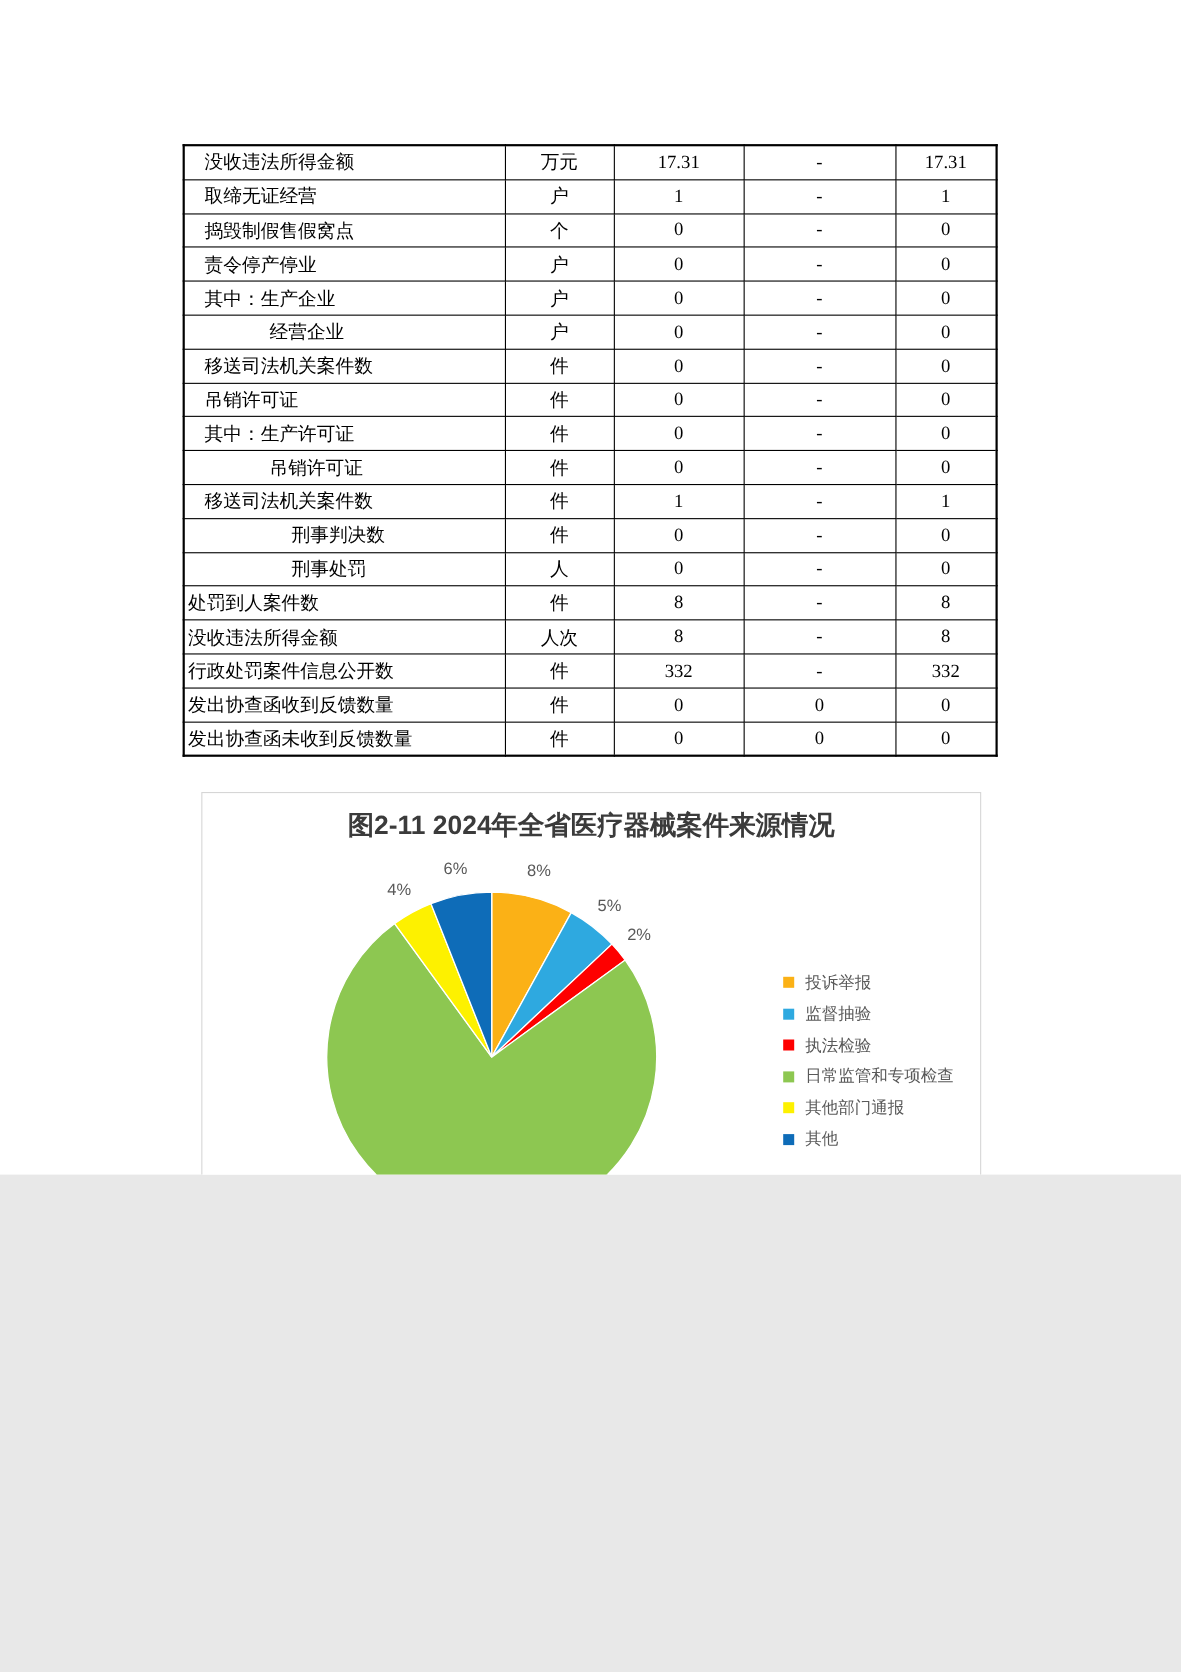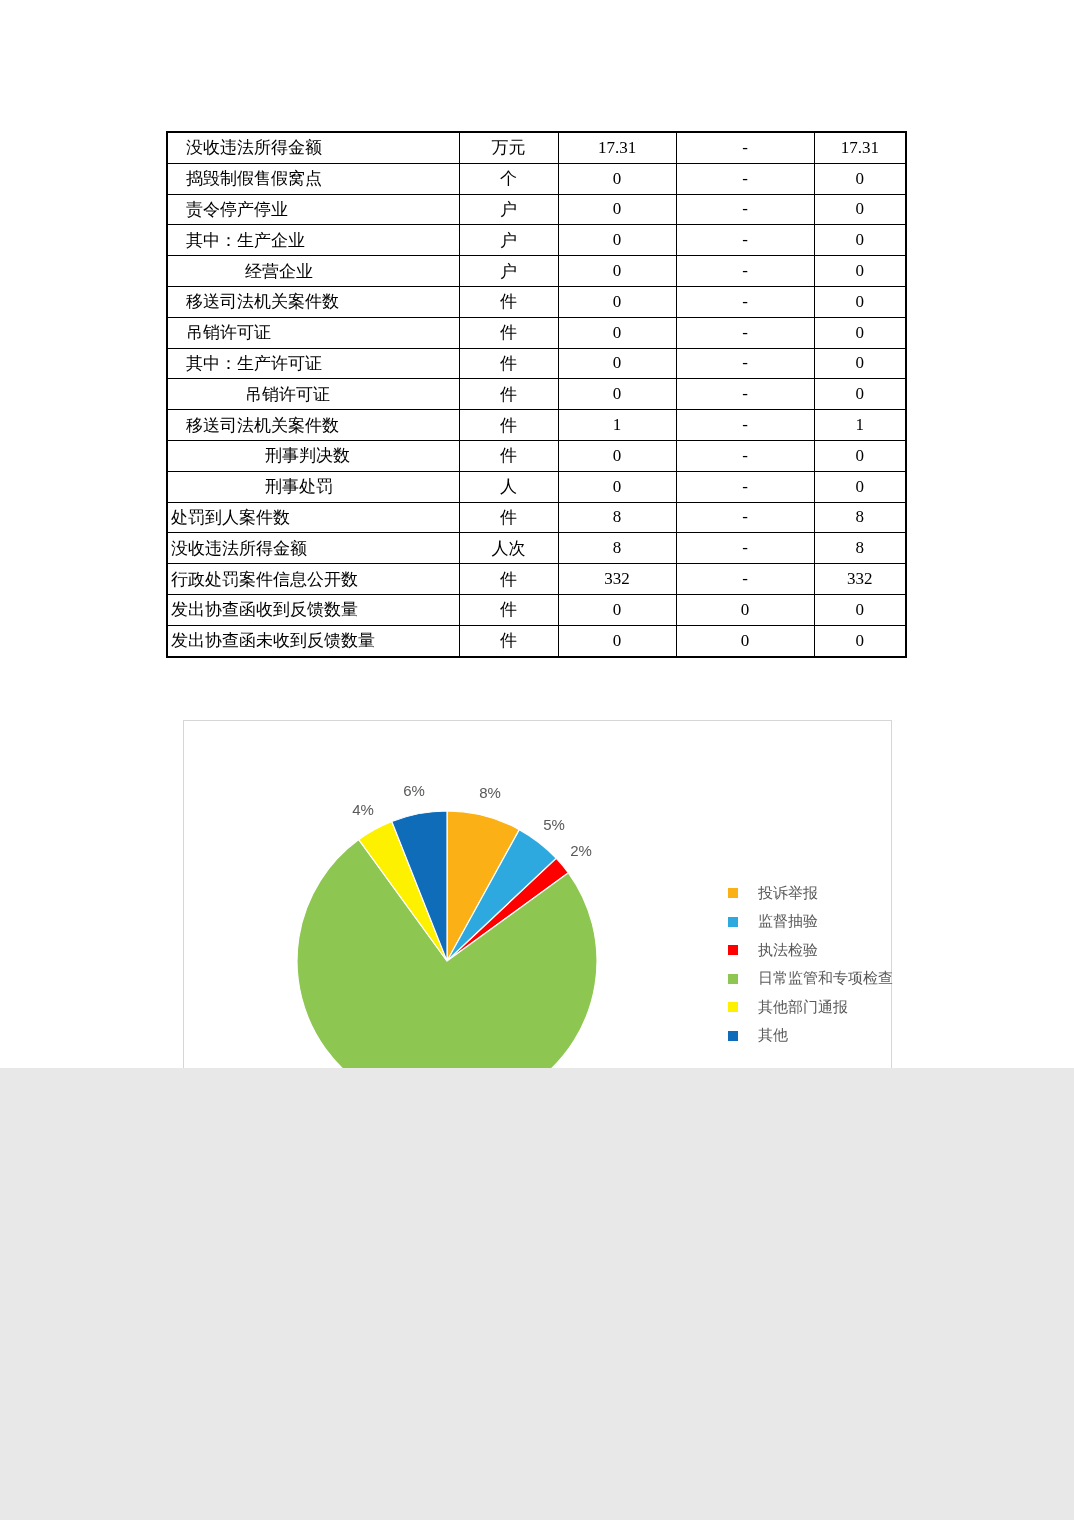--- a/index.html
+++ b/index.html
@@ -38,21 +38,21 @@
   }
   svg.pie{position:absolute;left:0;top:0;width:707px;height:428px;}
   .pct{
     position:absolute;transform:translate(-50%,-50%);
     font-size:15px;color:#595959;font-weight:500;
   }
   .legend{
     position:absolute;left:528px;top:163px;
     display:flex;flex-direction:column;gap:10.5px;
   }
-  .lgrow{display:flex;align-items:center;gap:20px;height:18px;margin-left:16px;}
+  .lgrow{display:flex;align-items:center;gap:10px;height:18px;}
   .sq{width:10px;height:10px;display:inline-block;flex:0 0 10px;}
   .lgt{font-size:15px;color:#595959;white-space:nowrap;}
   
   .pageno{
     position:absolute;top:1368px;left:0;width:100%;text-align:center;
     font-size:13px;color:#000;font-family:"Liberation Serif", serif;
   }
 </style>
 </head>
 <body>
@@ -69,20 +69,27 @@
     </colgroup>
     <tbody>
         <tr>
           <td class="lbl ind1">没收违法所得金额</td>
           <td class="val">万元</td>
           <td class="val">17.31</td>
           <td class="val">-</td>
           <td class="val">17.31</td>
         </tr>
         <tr>
+          <td class="lbl ind1">取缔无证经营</td>
+          <td class="val">户</td>
+          <td class="val">1</td>
+          <td class="val">-</td>
+          <td class="val">1</td>
+        </tr>
+        <tr>
           <td class="lbl ind1">捣毁制假售假窝点</td>
           <td class="val">个</td>
           <td class="val">0</td>
           <td class="val">-</td>
           <td class="val">0</td>
         </tr>
         <tr>
           <td class="lbl ind1">责令停产停业</td>
           <td class="val">户</td>
           <td class="val">0</td>
@@ -184,20 +191,21 @@
           <td class="lbl ind0">发出协查函未收到反馈数量</td>
           <td class="val">件</td>
           <td class="val">0</td>
           <td class="val">0</td>
           <td class="val">0</td>
         </tr>
       </tbody>
   </table>
 
   <div class="chartbox">
+    <div class="chart-title">图2-11 2024年全省医疗器械案件来源情况</div>
     <svg class="pie" viewBox="0 0 707 428" xmlns="http://www.w3.org/2000/svg">
         <path d="M263,240 L263.0,90.0 A150,150 0 0 1 335.3,108.6 Z" fill="#FBB116" stroke="#ffffff" stroke-width="1.2"></path>
         <path d="M263,240 L335.3,108.6 A150,150 0 0 1 372.3,137.3 Z" fill="#2EA9E0" stroke="#ffffff" stroke-width="1.2"></path>
         <path d="M263,240 L372.3,137.3 A150,150 0 0 1 384.4,151.8 Z" fill="#FE0000" stroke="#ffffff" stroke-width="1.2"></path>
         <path d="M263,240 L384.4,151.8 A150,150 0 1 1 174.8,118.6 Z" fill="#8DC751" stroke="#ffffff" stroke-width="1.2"></path>
         <path d="M263,240 L174.8,118.6 A150,150 0 0 1 207.8,100.5 Z" fill="#FDF100" stroke="#ffffff" stroke-width="1.2"></path>
         <path d="M263,240 L207.8,100.5 A150,150 0 0 1 263.0,90.0 Z" fill="#0E6CB8" stroke="#ffffff" stroke-width="1.2"></path>
       </svg>
     <div class="legend">
         <div class="lgrow">

